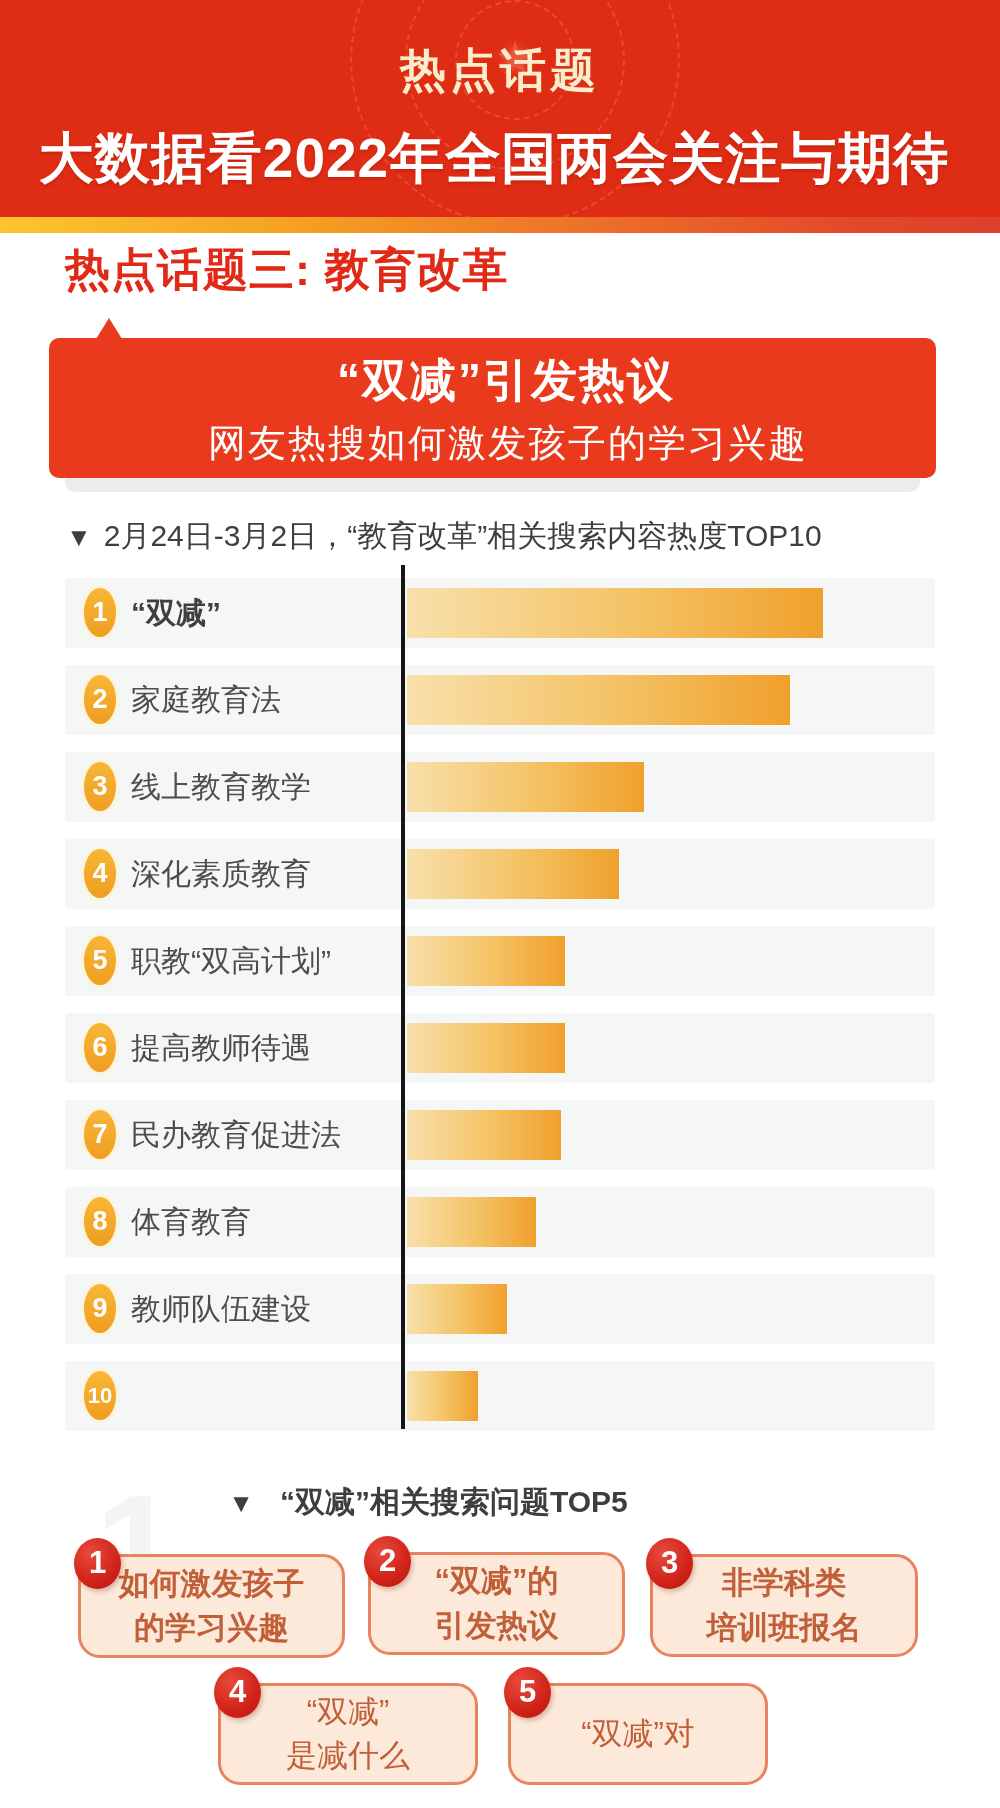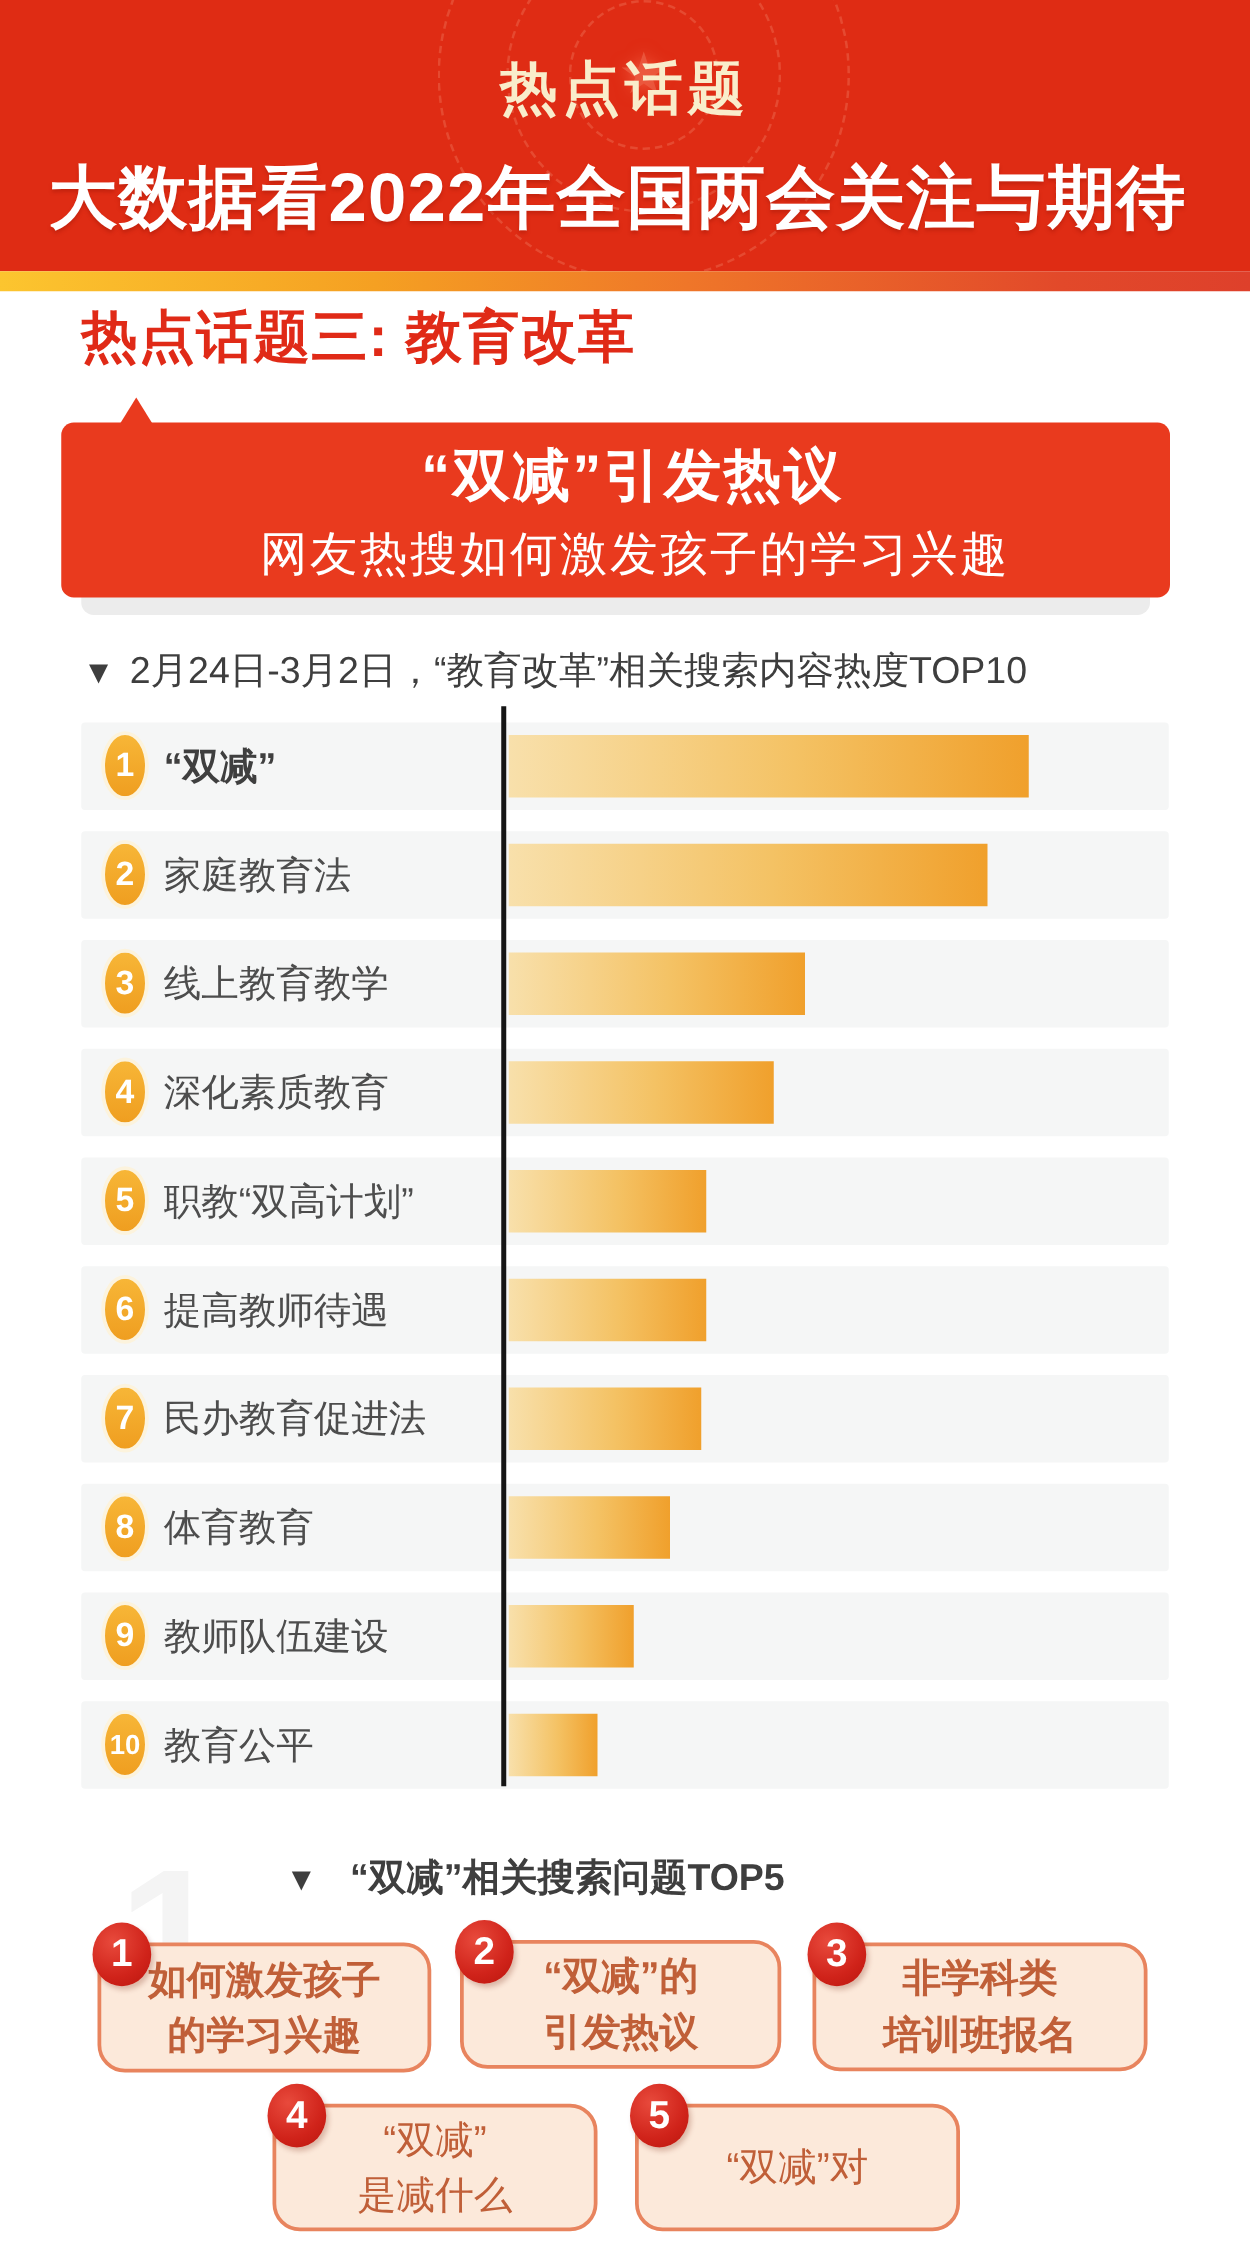--- a/index.html
+++ b/index.html
@@ -142,21 +142,20 @@
         <div class="row-label">体育教育</div>
         <div class="heat-bar" style="width: 129px;"></div>
       </div>
       <div class="chart-row">
         <div class="rank-badge">9</div>
         <div class="row-label">教师队伍建设</div>
         <div class="heat-bar" style="width: 100px;"></div>
       </div>
       <div class="chart-row">
         <div class="rank-badge two-digit">10</div>
-        <div class="row-label">教育公平</div>
         <div class="heat-bar" style="width: 71px;"></div>
       </div>
     </div>
   <div class="axis-line"></div>
 
   <div class="watermark">1</div>
   <div class="top5-title"><span class="tri">▼</span><span>“双减”相关搜索问题TOP5</span></div>
   <div id="top5-boxes">
       <div class="qcard b1 bold">
         <div class="q-badge">1</div>

